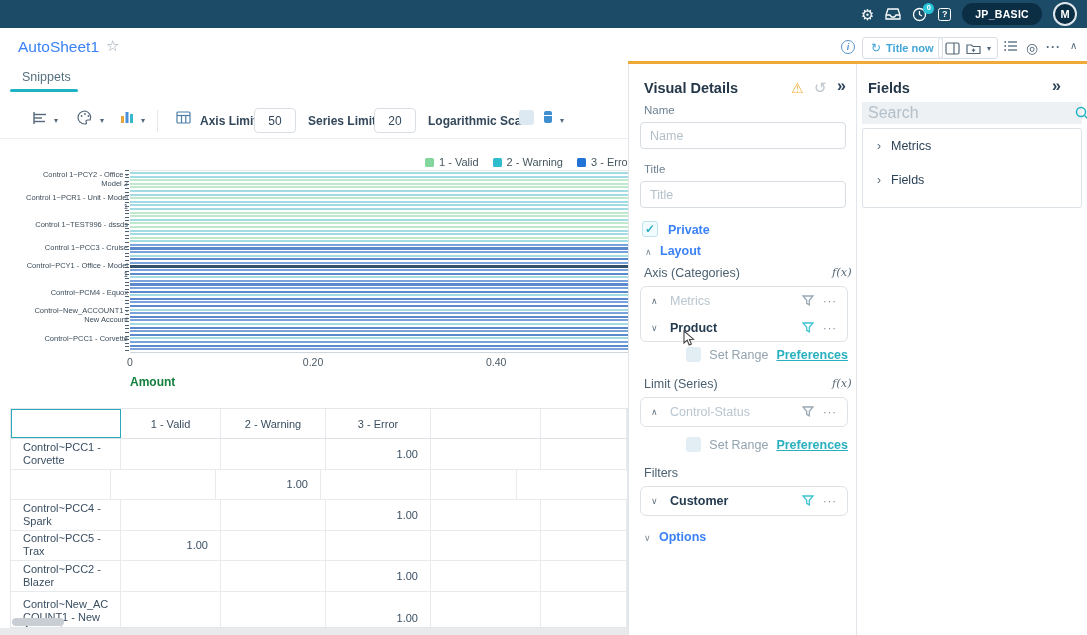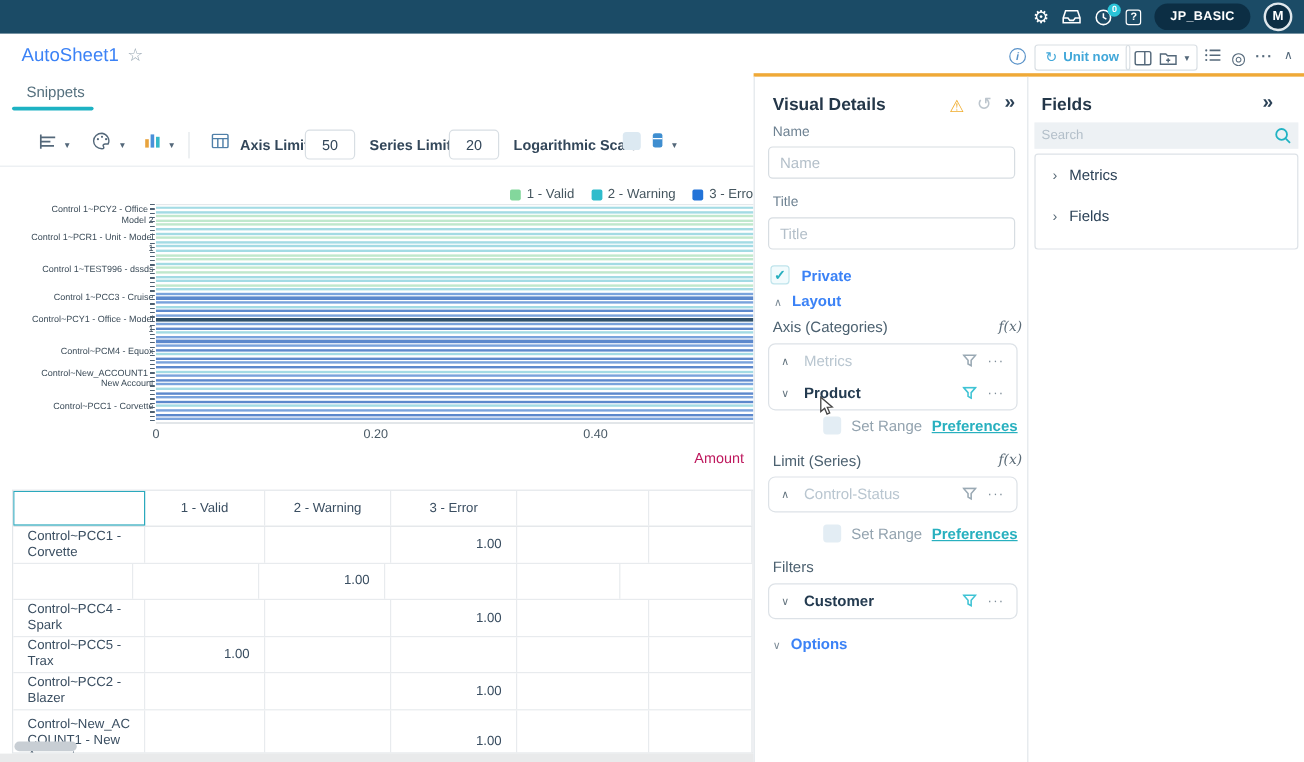--- a/index.html
+++ b/index.html
@@ -60,21 +60,21 @@
   .ylab{height:22.7px;display:flex;align-items:center;justify-content:flex-end;text-align:right;
         font-size:7.5px;line-height:9px;color:#3c4c59;overflow-wrap:anywhere}
   .gridtop{position:absolute;left:130px;top:170px;width:498px;height:1px;background:#e4e8eb}
   .tickstrip{position:absolute;left:125px;top:170px;width:4px;height:182px;
              background:repeating-linear-gradient(#4e6173 0 1px,transparent 1px 3.6px)}
   .plot{position:absolute;left:130px;top:172px;width:498px;height:180px;overflow:hidden}
   .stripe{height:2.1px;margin-bottom:1.5px}
   .xaxis{position:absolute;left:130px;top:352px;width:498px;height:1px;background:#cfd6db}
   .xticks{position:absolute;left:130px;top:356px;width:498px;height:14px}
   .xtick{position:absolute;transform:translateX(-50%);font-size:10.5px;color:#4a5a66}
-  .amount{position:absolute;left:130px;top:375px;width:490px;text-align:right;font-size:12px;font-weight:400;color:#be185d}
+  .amount{position:absolute;left:130px;top:375px;width:490px;font-size:12px;font-weight:700;color:#15803d}
 
   
   .dtable{position:absolute;left:10px;top:408px;width:618px;height:220px;overflow:hidden;
           border:1px solid #e3e7ea;background:#fff}
   .thead{display:flex;height:30px;border-bottom:1px solid #dfe3e7}
   .th{display:flex;align-items:center;justify-content:center;font-size:11px;color:#3a4e61;
       border-right:1px solid #e8ebee;height:100%;cursor:cell}
   .th.sel{outline:1.5px solid #2aa9bd;outline-offset:-1.5px}
   .trow{display:flex;height:30.5px;border-bottom:1px solid #e8ebee}
   .trow-last{height:52px;border-bottom:none}
@@ -110,21 +110,21 @@
   .pcaret{font-size:9px;color:#64747f;width:10px}
   .pblabel{font-size:12.5px;font-weight:600;color:#243b50;flex:1}
   .pblabel.muted{color:#b9c6d0;font-weight:400}
   .pdots{font-size:11px;color:#7c8b97;letter-spacing:1px;cursor:pointer}
   .setrange{position:absolute;width:208px;left:640px;display:flex;align-items:center;justify-content:flex-end;gap:8px}
   .sr-lbl{font-size:12.5px;color:#93a3af}
   .pref{font-size:12.5px;font-weight:600;color:#28b0bf;text-decoration:underline;cursor:pointer}
   .caret-gray{font-size:9px;color:#7c8b97}
   .search-bar{position:absolute;left:862px;top:102px;width:220px;height:22px;background:#edf1f4;
               display:flex;align-items:center;padding:0 6px}
-  .search-inp{flex:1;border:none;background:transparent;font-size:11px;color:#33475a;outline:none;
+  .search-inp{flex:1;border:none;background:transparent;font-size:16px;color:#33475a;outline:none;
               font-family:"Liberation Sans",sans-serif}
   .fbox{position:absolute;left:862px;top:128px;width:220px;height:80px;border:1px solid #dde2e7;border-radius:3px}
   .frow{height:34px;display:flex;align-items:center;gap:10px;padding:0 14px;cursor:pointer}
   .frow-caret{font-size:12px;color:#5a6b78}
   .frow-lbl{font-size:12.5px;color:#2c4257}
   .cursor-svg{position:absolute;left:682px;top:330px;pointer-events:none}
 </style>
 </head>
 <body>
 
@@ -152,21 +152,21 @@
       <span class="user-pill">JP_BASIC</span>
       <span class="avatar">M</span>
     </div>
   </div>
 
   <div class="sheet-title">AutoSheet1</div>
   <div class="star">☆</div>
   <div class="info-ic">i</div>
   <div class="refresh-chip">
     <span class="refresh-ic">↻</span>
-    <span class="refresh-tx">Unit now</span>
+    <span class="refresh-tx">Title now</span>
   </div>
   <div class="hdr-group">
     <span class="hdr-ic">
       <svg width="15" height="13" viewBox="0 0 15 13" fill="none" stroke="#54687a" stroke-width="1.2">
         <rect x="1" y="1" width="13" height="11" rx="1.5"></rect>
           <line x1="9" y1="1" x2="9" y2="12"></line>
       </svg>
     </span>
     <span class="hdr-ic">
       <svg width="15" height="13" viewBox="0 0 15 13" fill="none" stroke="#54687a" stroke-width="1.2">

